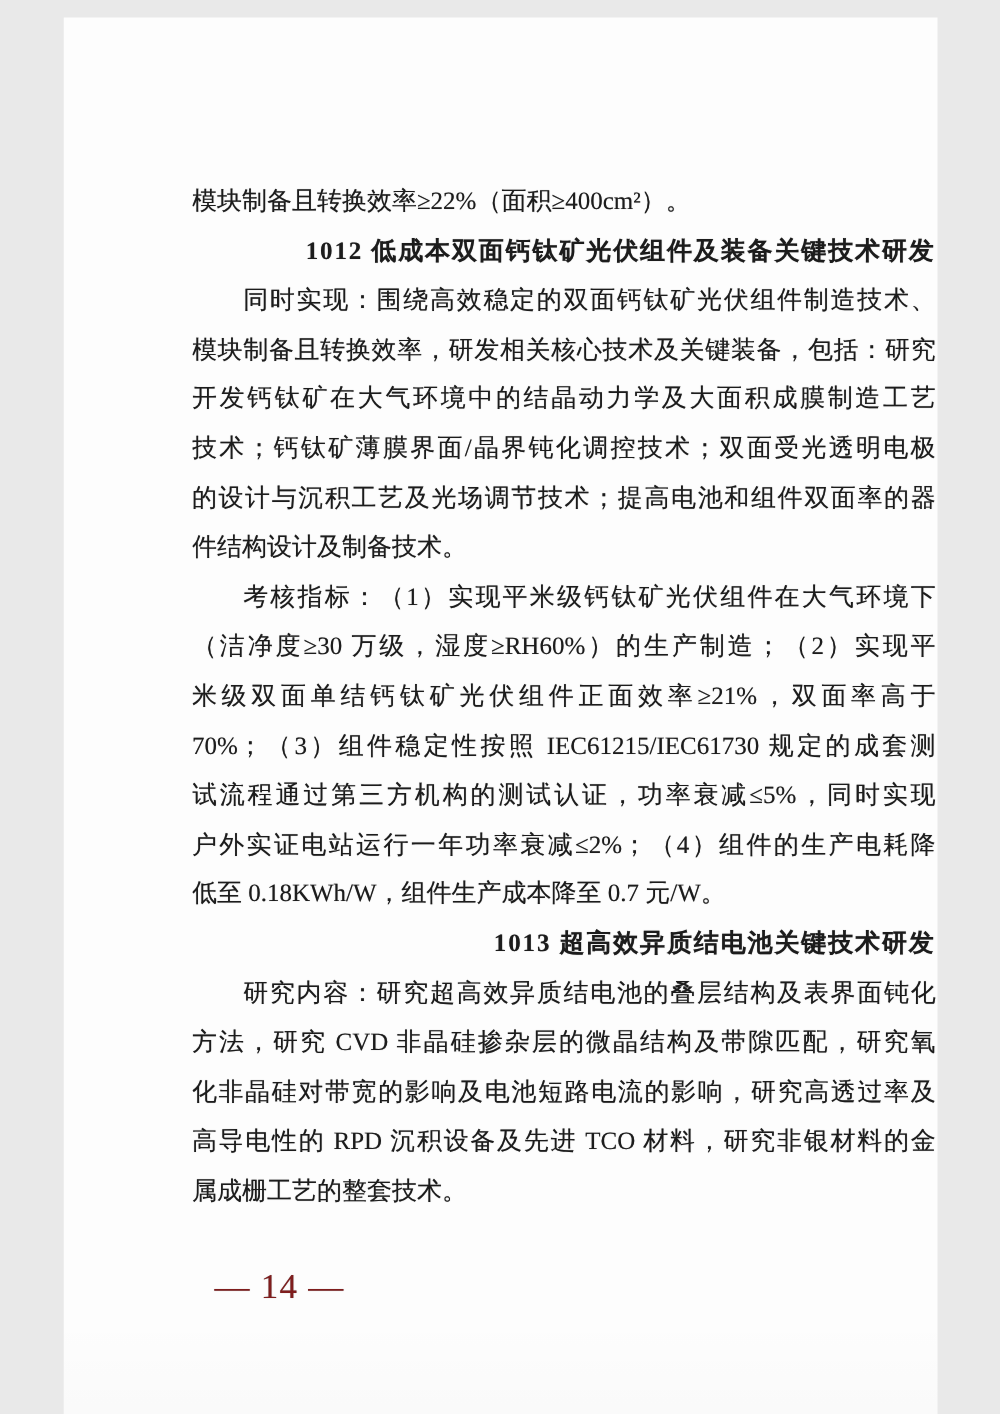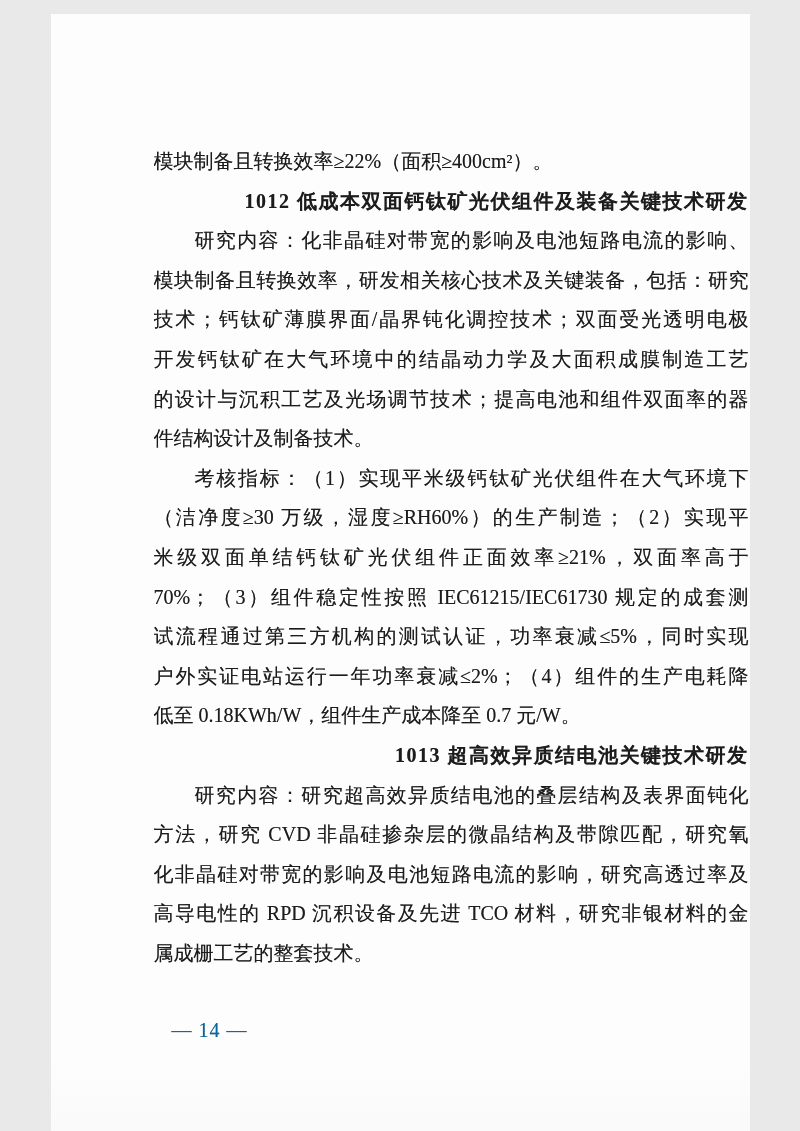--- a/index.html
+++ b/index.html
@@ -50,38 +50,38 @@
     text-align: right;
   }
   .line.heading {
     font-weight: 700;
     letter-spacing: 1.5px;
   }
   .footer {
     position: absolute;
     left: 121px;
     top: 1001px;
-    font-size: 20px;
+    font-size: 28px;
     line-height: 30px;
-    color: #0369a1;
+    color: #7f1d1d;
     letter-spacing: 1px;
     text-shadow: 0 0 0.6px rgba(30,30,30,0.5);
   }
 </style>
 </head>
 <body>
 
 <div class="page">
   <div class="content">
       <div class="line">模块制备且转换效率≥22%（面积≥400cm²）。</div>
       <div class="line indent heading">1012 低成本双面钙钛矿光伏组件及装备关键技术研发</div>
-      <div class="line indent fill">研究内容：化非晶硅对带宽的影响及电池短路电流的影响、</div>
+      <div class="line indent fill">同时实现：围绕高效稳定的双面钙钛矿光伏组件制造技术、</div>
       <div class="line fill">模块制备且转换效率，研发相关核心技术及关键装备，包括：研究</div>
+      <div class="line fill">开发钙钛矿在大气环境中的结晶动力学及大面积成膜制造工艺</div>
       <div class="line fill">技术；钙钛矿薄膜界面/晶界钝化调控技术；双面受光透明电极</div>
-      <div class="line fill">开发钙钛矿在大气环境中的结晶动力学及大面积成膜制造工艺</div>
       <div class="line fill">的设计与沉积工艺及光场调节技术；提高电池和组件双面率的器</div>
       <div class="line">件结构设计及制备技术。</div>
       <div class="line indent fill">考核指标：（1）实现平米级钙钛矿光伏组件在大气环境下</div>
       <div class="line fill">（洁净度≥30 万级，湿度≥RH60%）的生产制造；（2）实现平</div>
       <div class="line fill">米级双面单结钙钛矿光伏组件正面效率≥21%，双面率高于</div>
       <div class="line fill">70%；（3）组件稳定性按照 IEC61215/IEC61730 规定的成套测</div>
       <div class="line fill">试流程通过第三方机构的测试认证，功率衰减≤5%，同时实现</div>
       <div class="line fill">户外实证电站运行一年功率衰减≤2%；（4）组件的生产电耗降</div>
       <div class="line">低至 0.18KWh/W，组件生产成本降至 0.7 元/W。</div>
       <div class="line indent heading">1013 超高效异质结电池关键技术研发</div>

